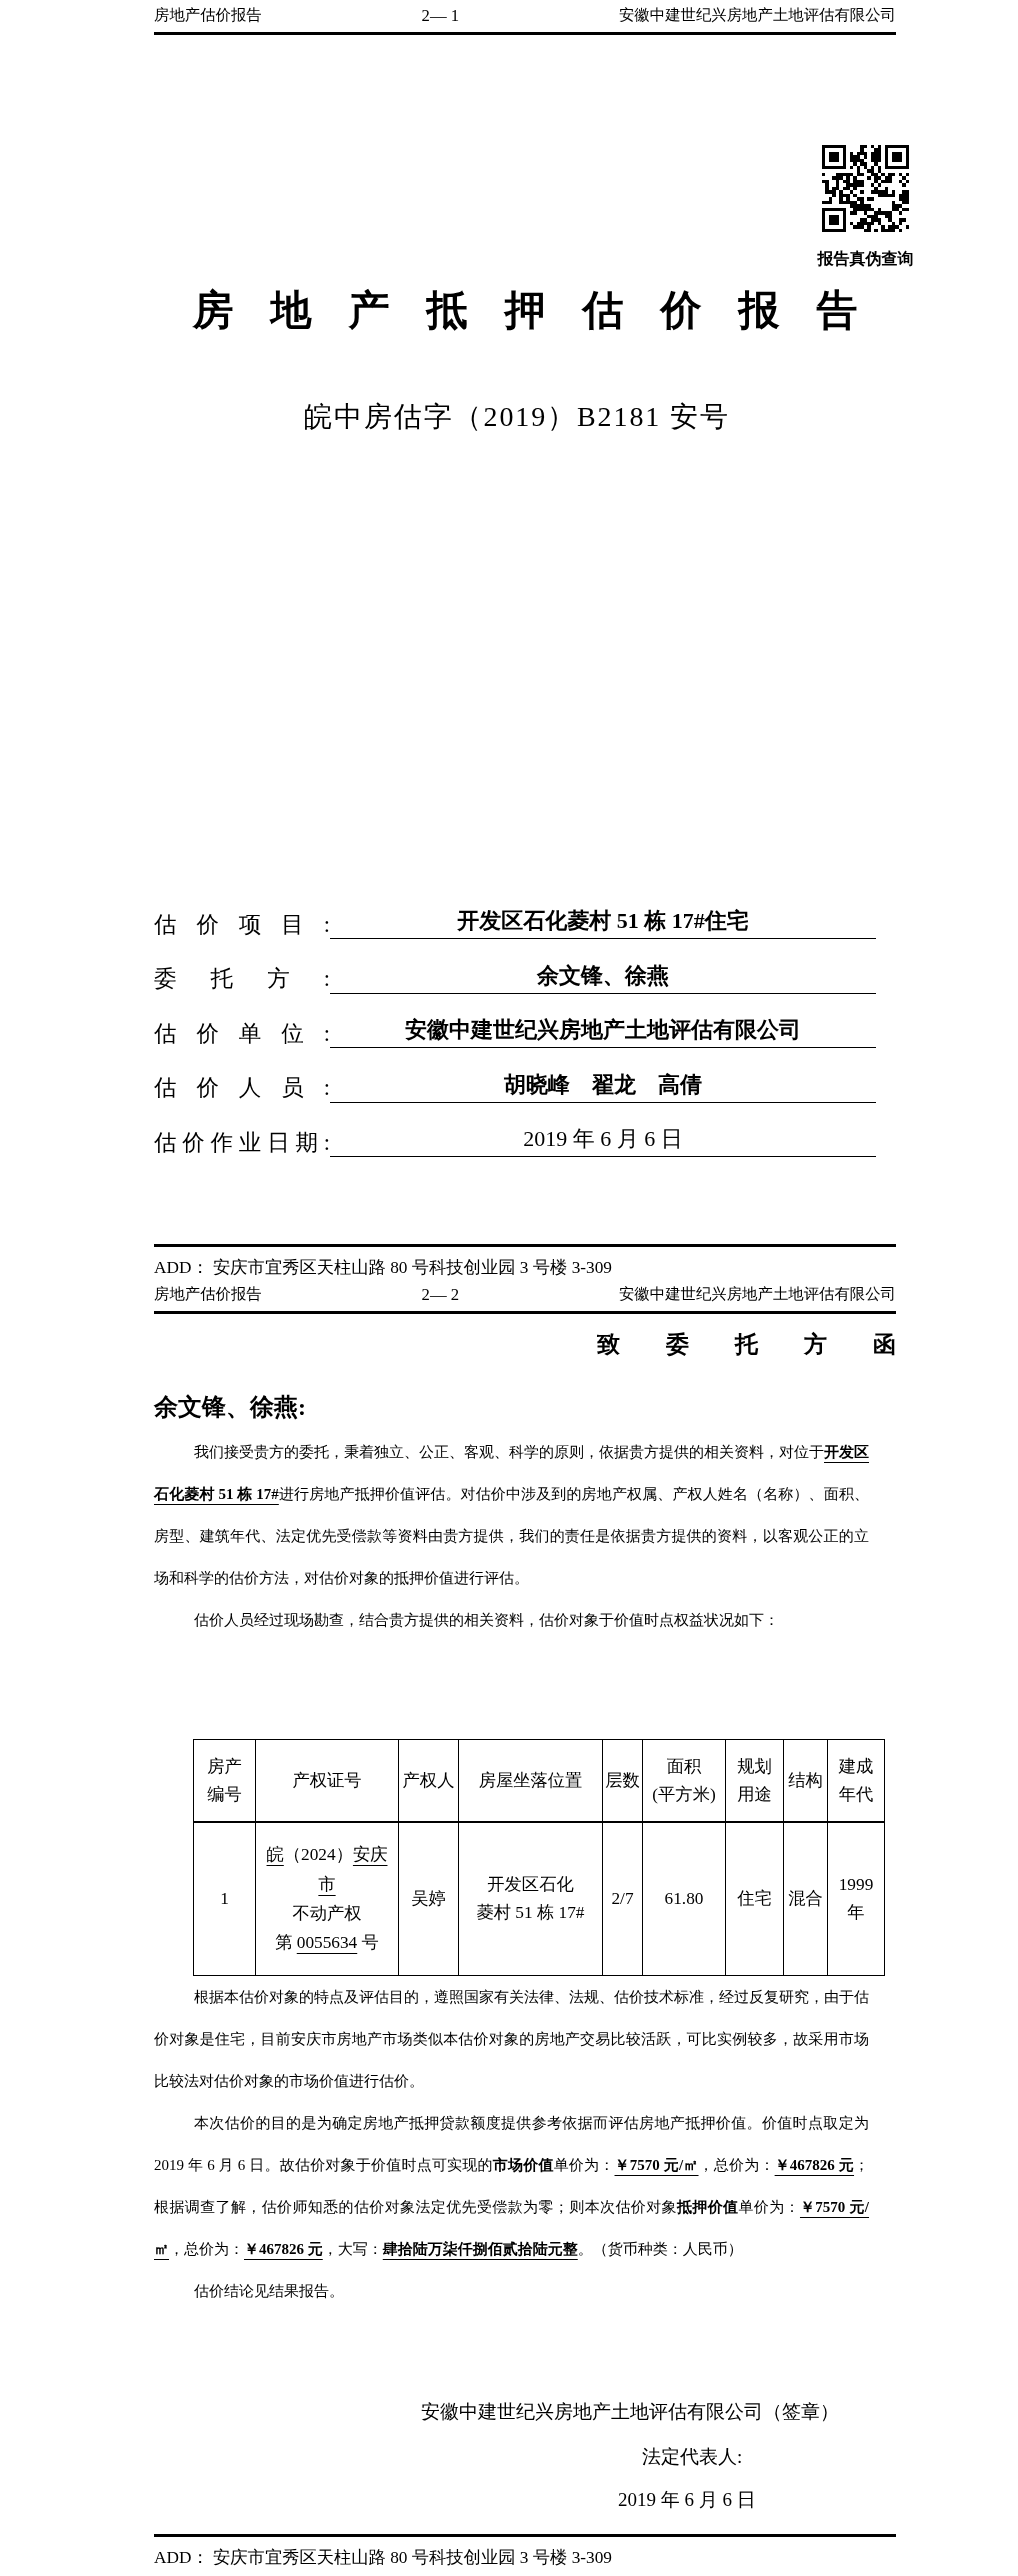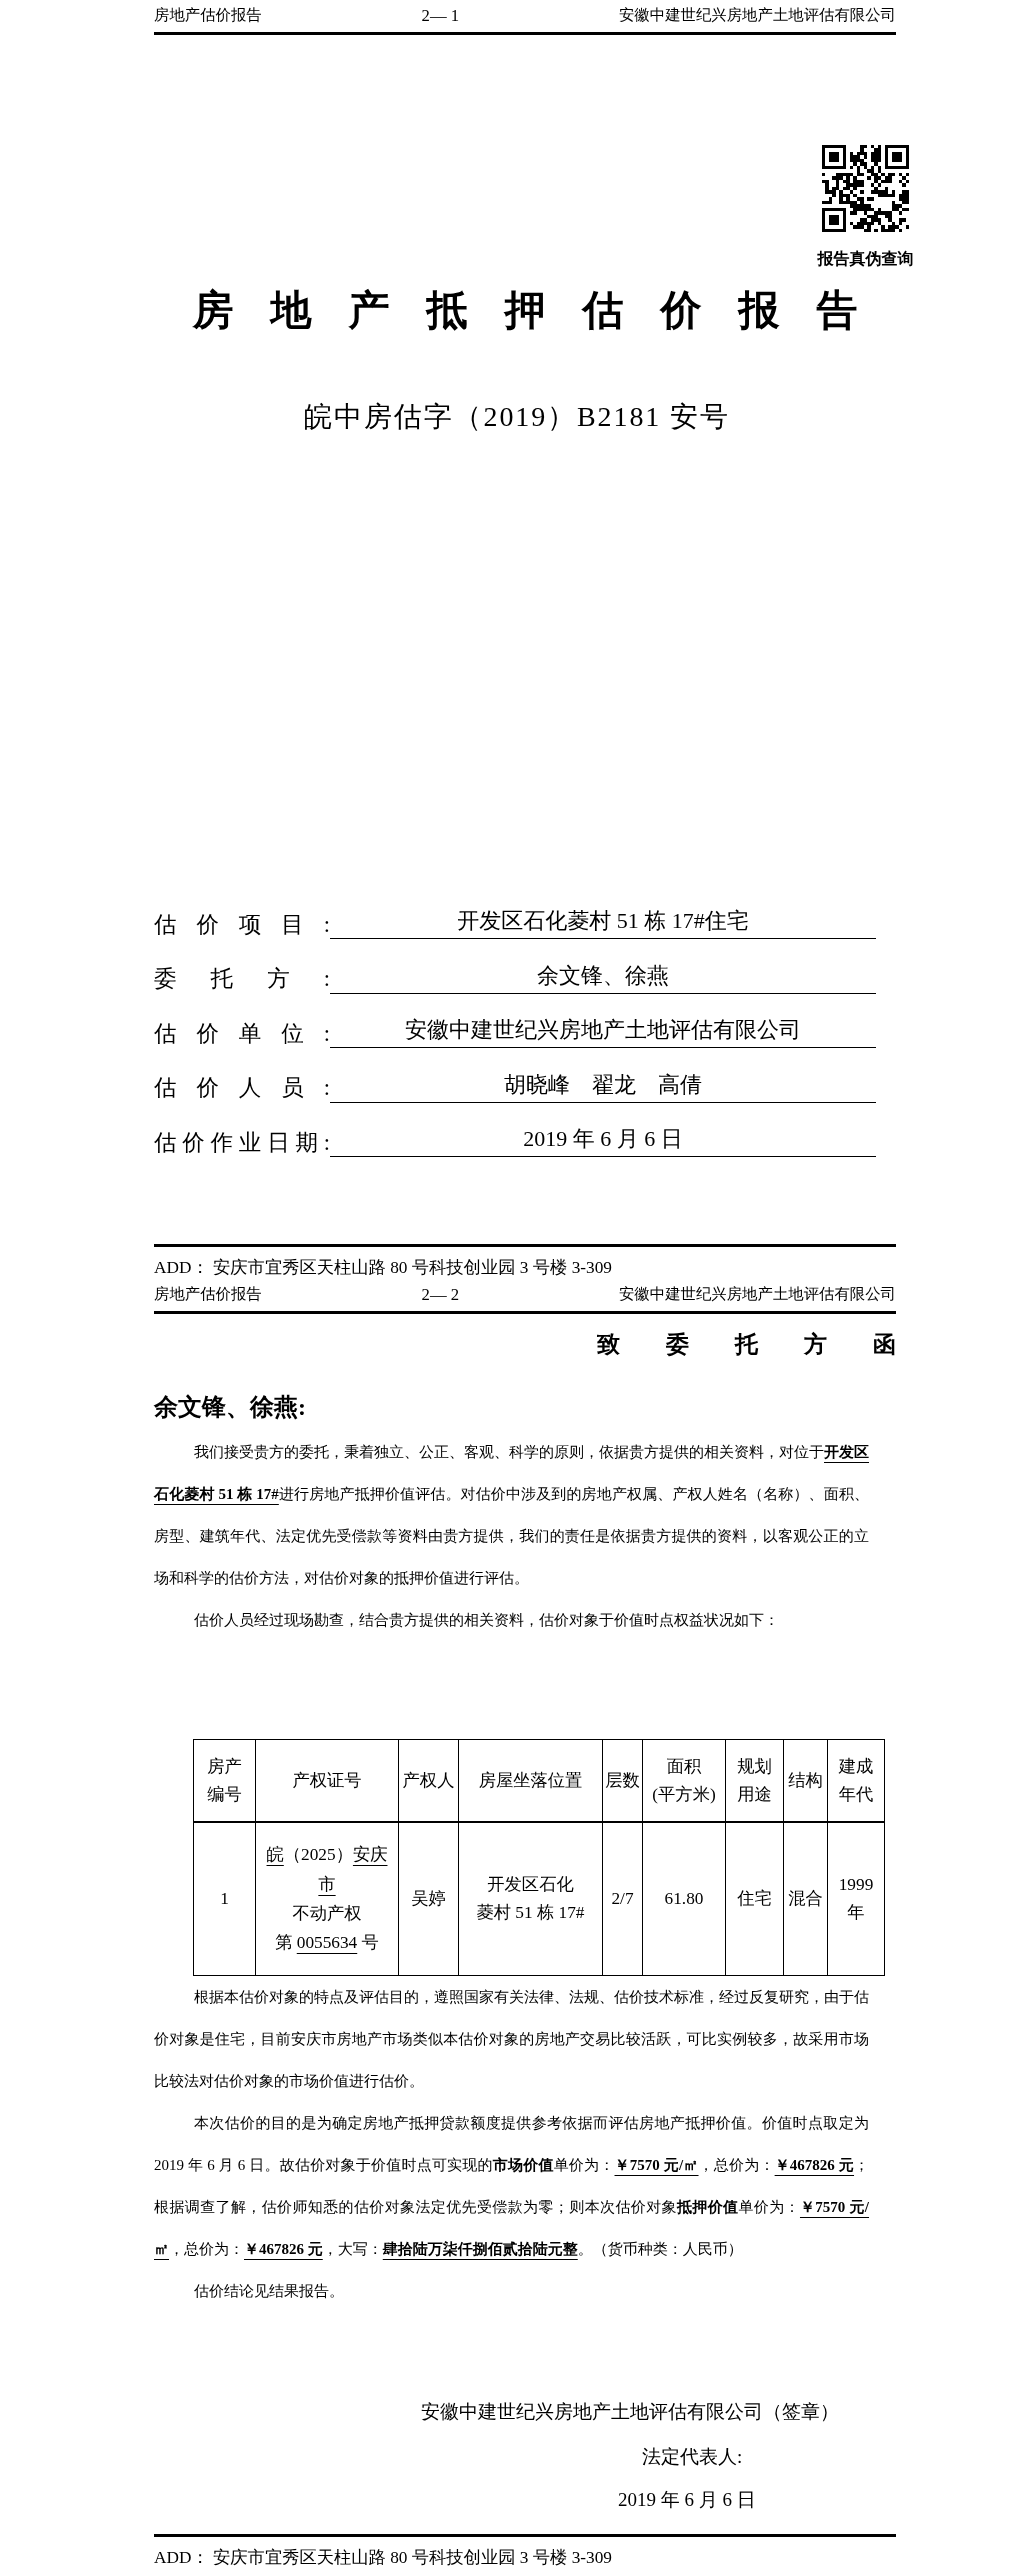--- a/index.html
+++ b/index.html
@@ -27,21 +27,21 @@
   .main-title span{letter-spacing:37px;margin-right:-37px;margin-top:36px;}
   .doc-num{position:absolute;left:146px;top:398px;width:742px;text-align:center;
     font-size:28px;letter-spacing:1.9px;white-space:nowrap;}
 
   
   .fields{position:absolute;left:154px;top:907px;width:722px;}
   .frow{display:flex;align-items:flex-end;height:32px;margin-bottom:22.5px;}
   .flabel{flex:none;display:inline-block;width:176px;font-size:22.5px;line-height:1.25;
     text-align:justify;text-align-last:justify;}
   .fvalue{flex:1;border-bottom:1.9px solid #000;text-align:center;font-size:22px;
-    font-weight:normal;padding-bottom:3.2px;line-height:1.2;white-space:nowrap;}
+    font-weight:bold;padding-bottom:3.2px;line-height:1.2;white-space:nowrap;}
   .fvalue.normal{font-weight:normal;}
 
   
   .pgfooter{position:absolute;left:154px;width:742px;border-top:3.2px solid #000;
     padding-top:7.7px;font-size:17.3px;}
 
   
   .letter-title{position:absolute;left:154px;top:1329px;width:742px;text-align:right;
     font-size:23px;font-weight:bold;white-space:nowrap;}
   .letter-title span{letter-spacing:46px;margin-right:-46px;}
@@ -387,21 +387,21 @@
         <th>规划
 用途</th>
         <th>结构</th>
         <th>建成
 年代</th>
       </tr>
     </thead>
     <tbody>
       <tr>
         <td>1</td>
-        <td class="cert"><span class="u">皖</span><span>（2025）</span><span class="u">安庆市</span><span>
+        <td class="cert"><span class="u">皖</span><span>（2024）</span><span class="u">安庆市</span><span>
 不动产权
 第 </span><span class="u">0055634</span><span> 号</span></td>
         <td>吴婷</td>
         <td>开发区石化
 菱村 51 栋 17#</td>
         <td>2/7</td>
         <td>61.80</td>
         <td>住宅</td>
         <td>混合</td>
         <td>1999 年</td>

